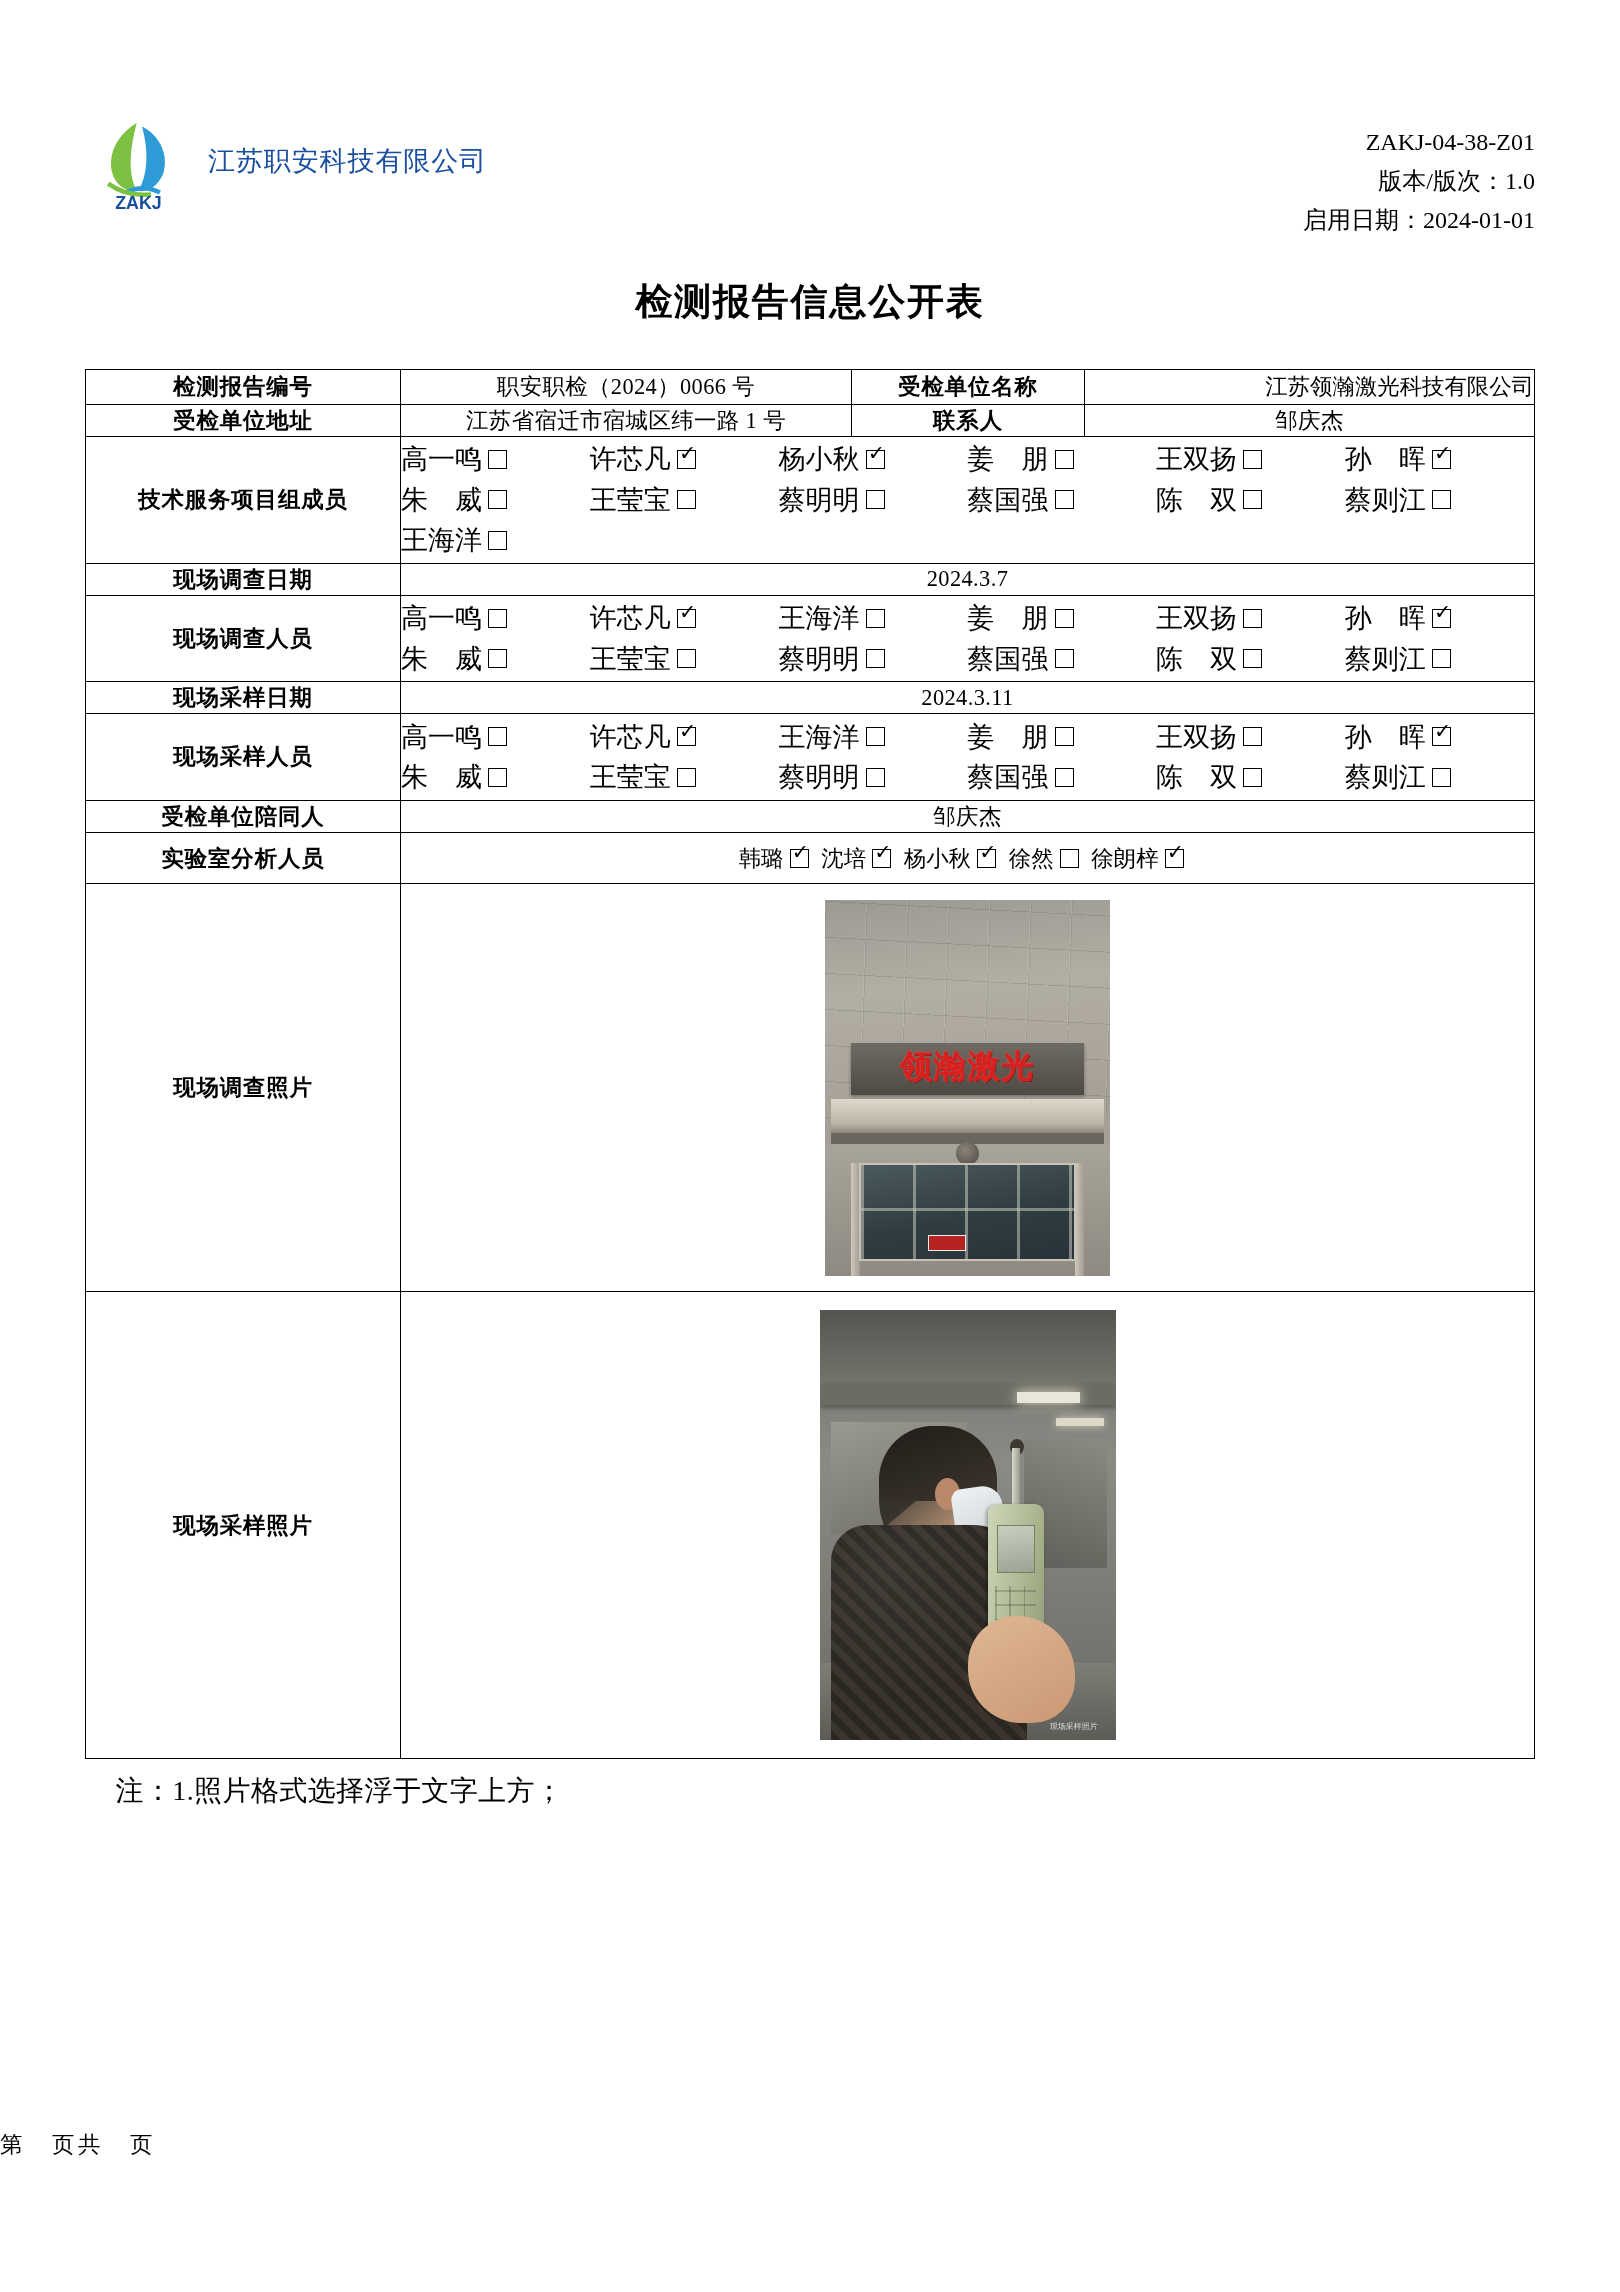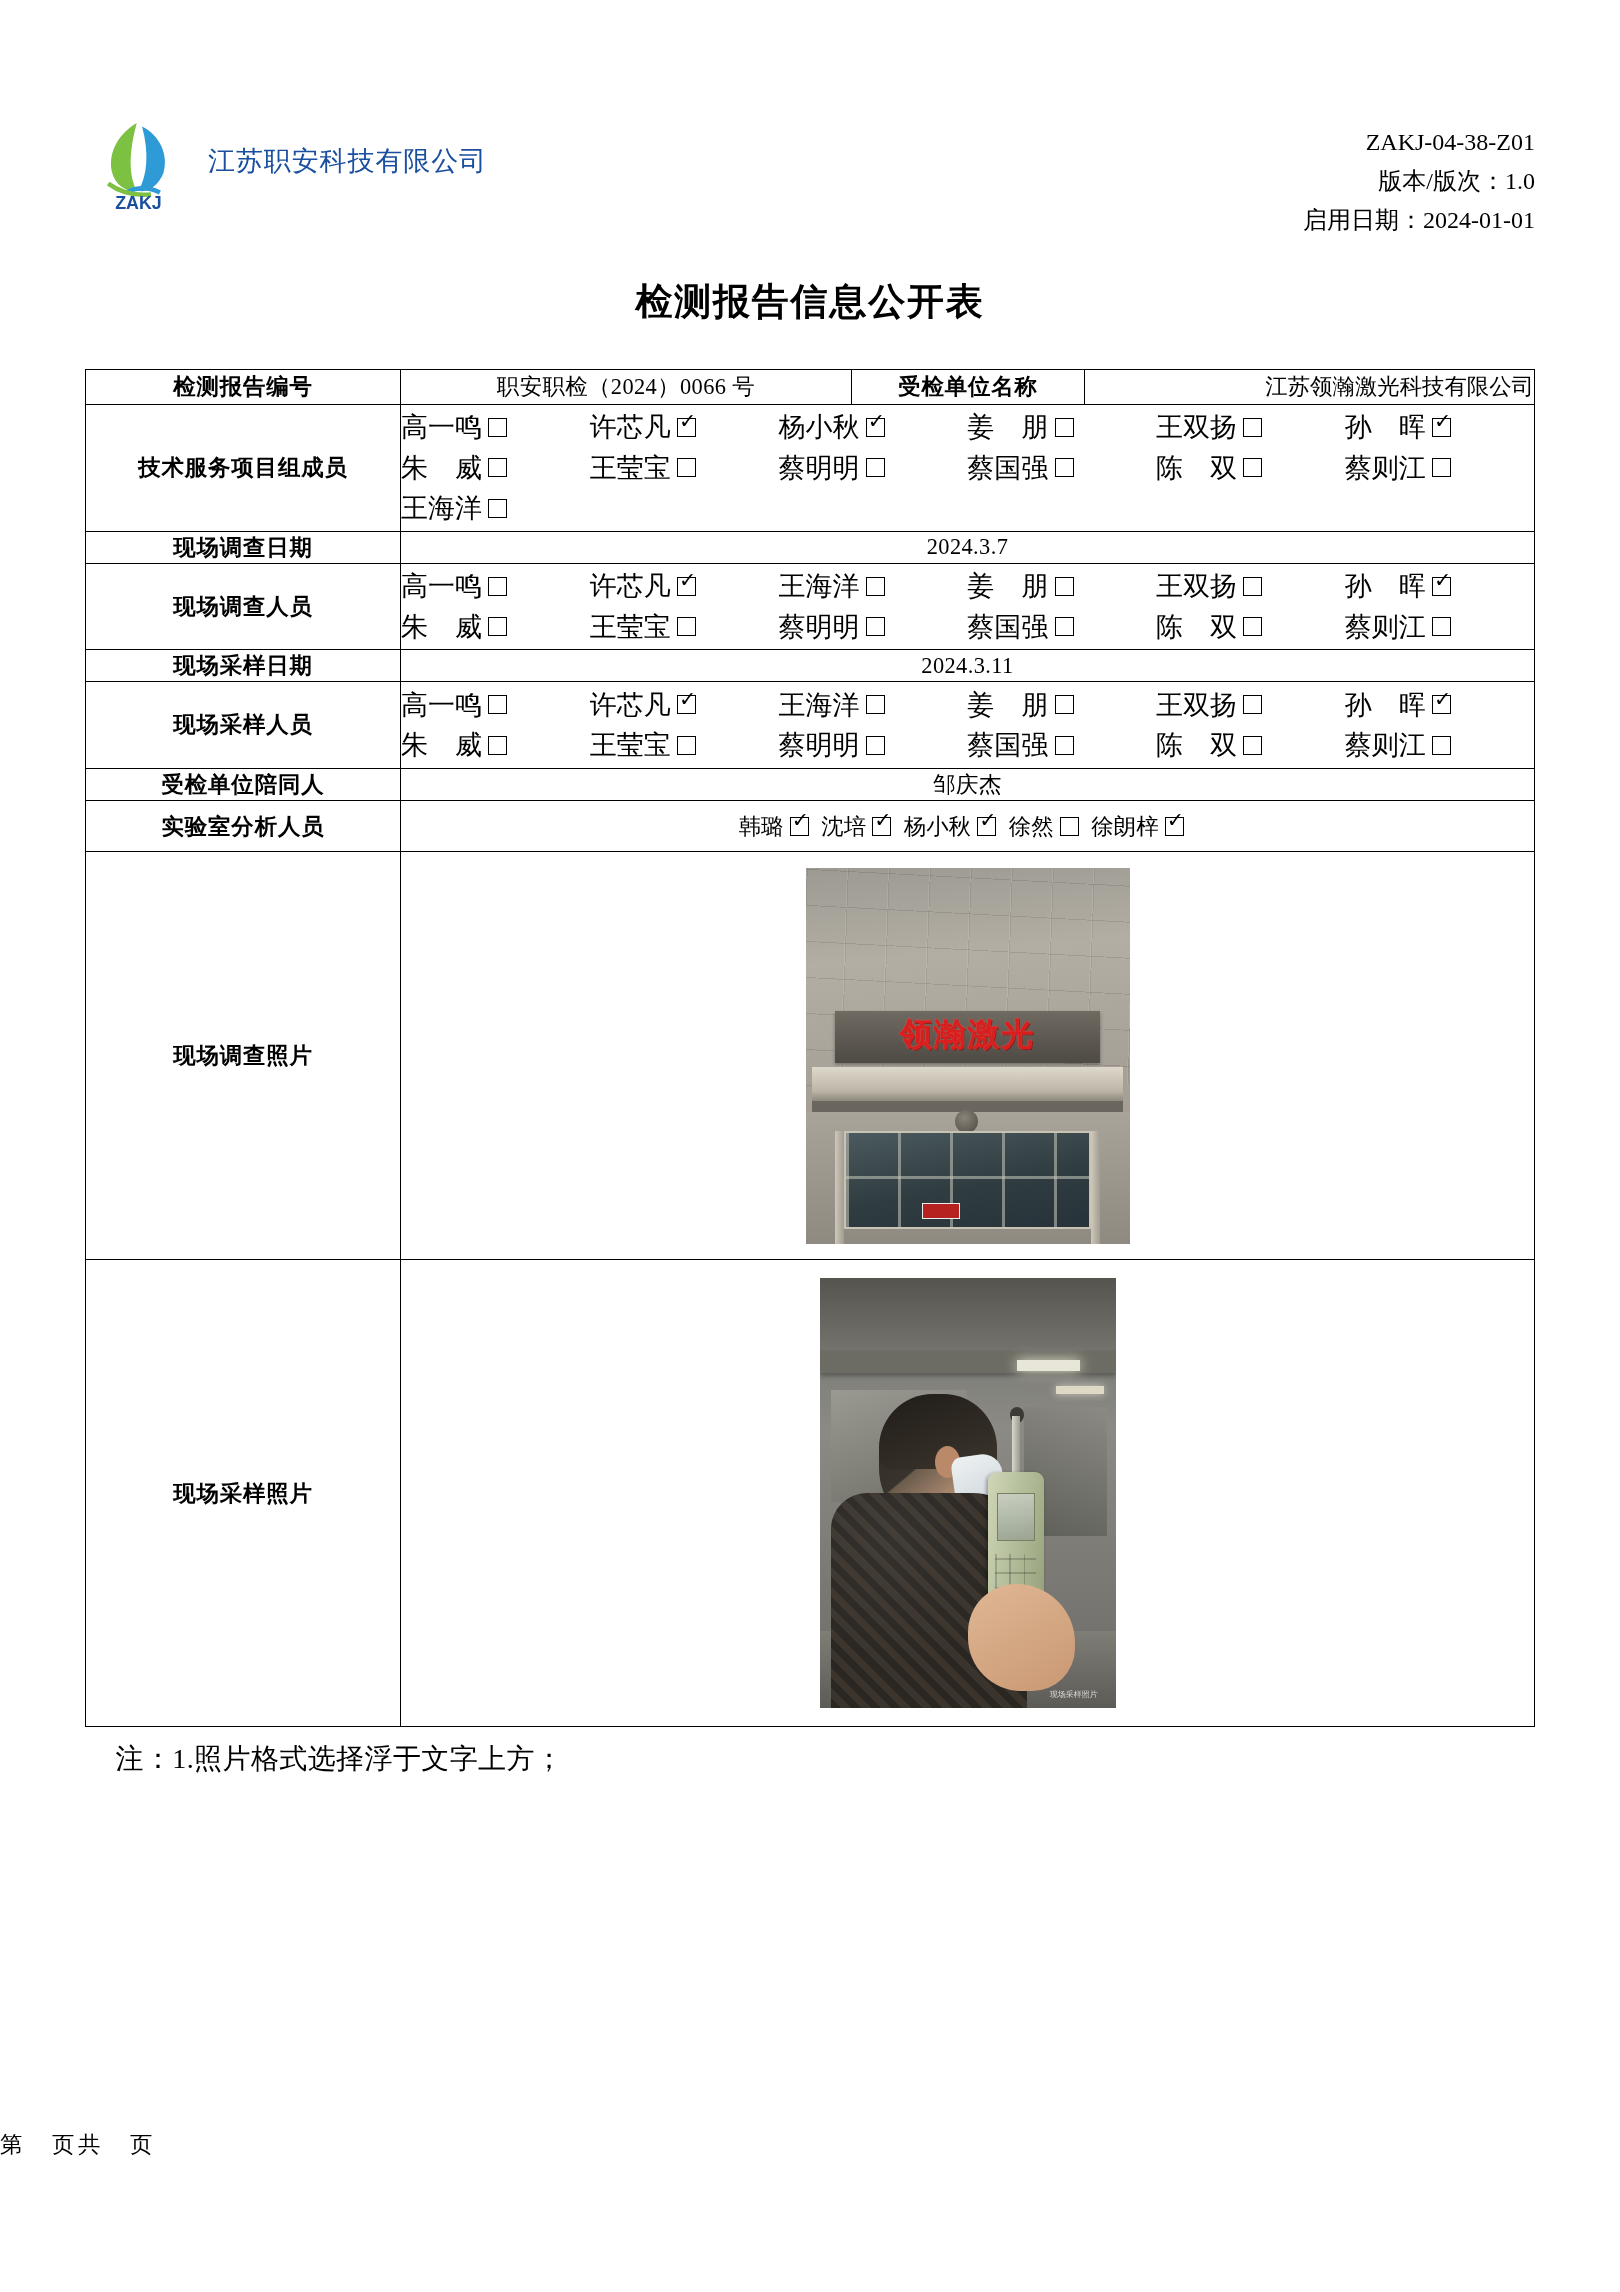--- a/index.html
+++ b/index.html
@@ -151,21 +151,21 @@
   .photo-cell.tall { height: 466px; }
   .photo-label {
     text-align: center;
     font-weight: bold;
     font-size: 22.4px;
     letter-spacing: 0.9px;
   }
 
   
   .ph1 {
-    width: 324px;
+    width: 285px;
     height: 376px;
     margin: 0 auto;
     position: relative;
     overflow: hidden;
     background: linear-gradient(180deg,#b8b2a6 0%, #a9a39a 45%, #9d978f 100%);
   }
   .ph1 .wallpanels {
     position: absolute; left: 0; top: 0; width: 100%; height: 58%;
     background:
       repeating-linear-gradient(92deg, rgba(255,255,255,0.10) 0 0.9px, rgba(0,0,0,0.07) 0.9px 1.8px, rgba(0,0,0,0) 1.8px 41px),
@@ -448,20 +448,26 @@
       <col style="width:450px">
     </colgroup>
     <tbody>
       <tr>
         <td class="lbl">检测报告编号</td>
         <td class="val">职安职检（2024）0066 号</td>
         <td class="lbl">受检单位名称</td>
         <td class="wrapval">江苏领瀚激光科技有限公司</td>
       </tr>
       <tr>
+        <td class="lbl">受检单位地址</td>
+        <td class="val">江苏省宿迁市宿城区纬一路 1 号</td>
+        <td class="lbl">联系人</td>
+        <td class="val">邹庆杰</td>
+      </tr>
+      <tr>
         <td class="lbl">技术服务项目组成员</td>
         <td class="members" colspan="3" id="team-members">
             <div class="mrow">
               <div class="mcell" style="width: 16.66%;">
                 <span class="nm">高一鸣</span>
                 <span class="box"></span>
               </div>
               <div class="mcell" style="width: 16.66%;">
                 <span class="nm">许芯凡</span>
                 <span class="box checked"></span>

